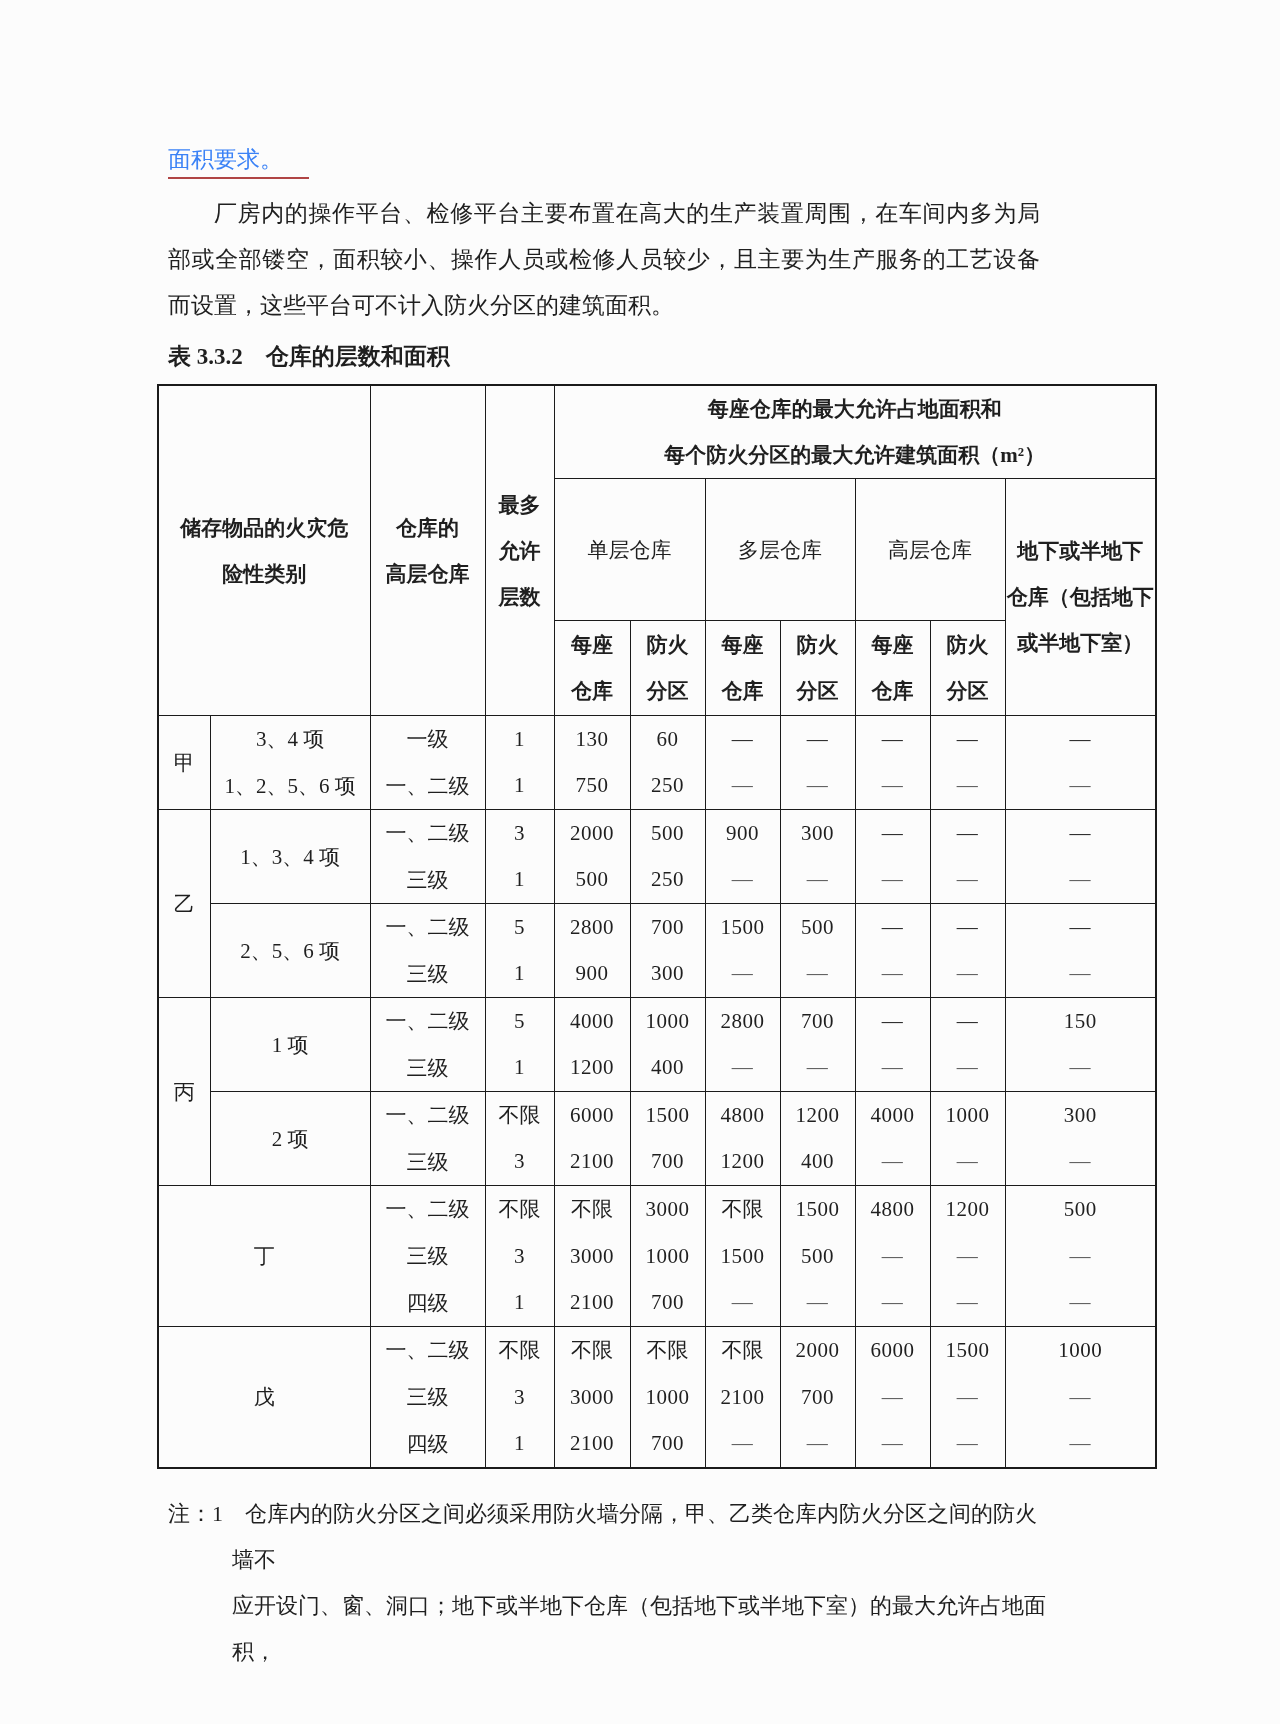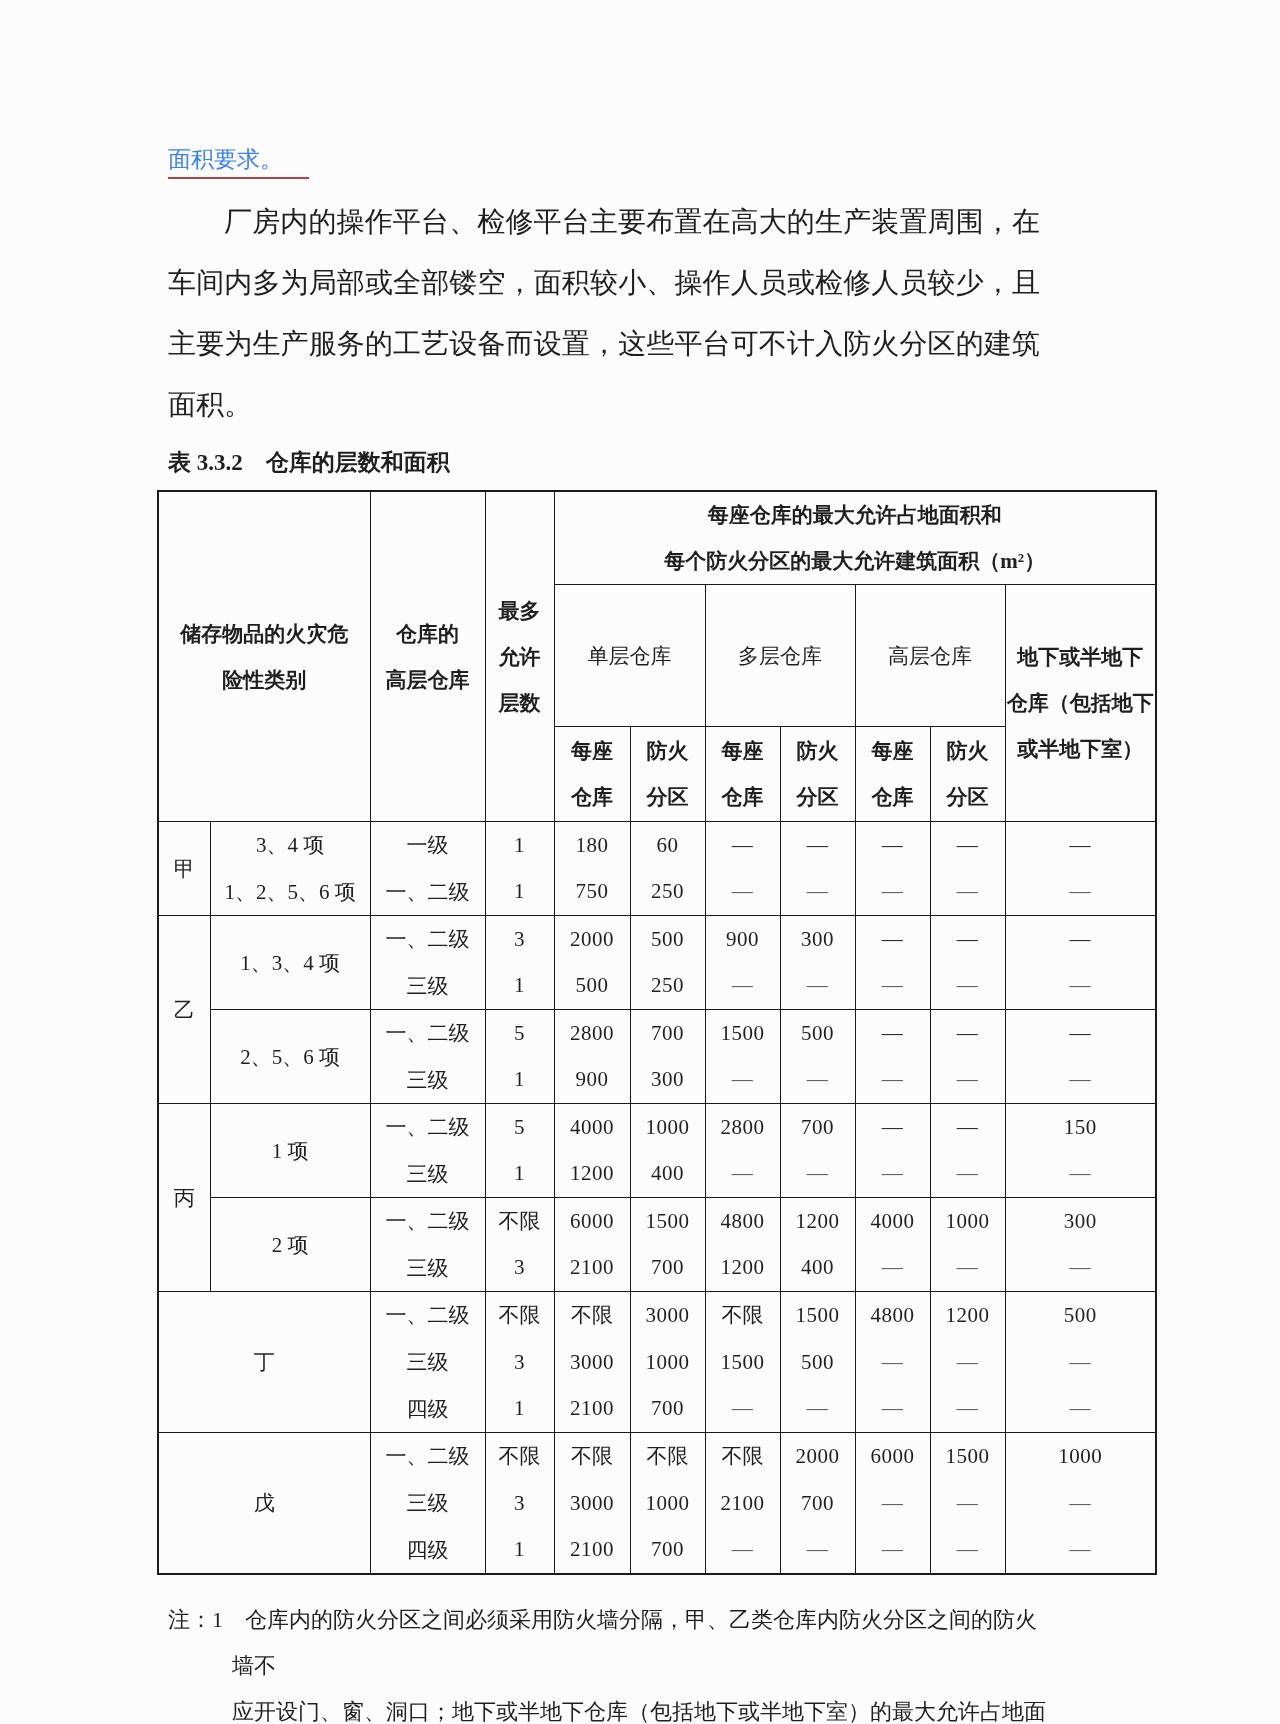--- a/index.html
+++ b/index.html
@@ -18,21 +18,21 @@
   .section-heading {
     display:inline-block;
     font-size:23px; line-height:28px;
     color:#3b82f6;
     border-bottom:2px solid #b04545;
     padding-right:26px; padding-bottom:3px;
   }
   .para {
     width:872px;
     margin-top:12px;
-    font-size:28px; line-height:61px;
+    font-size:23px; line-height:46px;
     text-align:justify;
     text-indent:2em;
   }
   .clause {
     width:900px;
     font-size:23px; line-height:46px;
   }
   .tbl-title {
     width:872px;
     margin-top:8px;
@@ -136,21 +136,21 @@
 仓库</td>
         <td class="ml bb">防火
 分区</td>
       </tr>
 
       <tr class="dr">
         <td class="bb" rowspan="2">甲</td>
         <td>3、4 项</td>
         <td>一级</td>
         <td class="num">1</td>
-        <td class="num">180</td>
+        <td class="num">130</td>
         <td class="num">60</td>
         <td class="num">—</td>
         <td class="num">—</td>
         <td class="num">—</td>
         <td class="num">—</td>
         <td class="num">—</td>
       </tr>
       <tr class="dr">
         <td class="bb">1、2、5、6 项</td>
         <td class="bb">一、二级</td>

